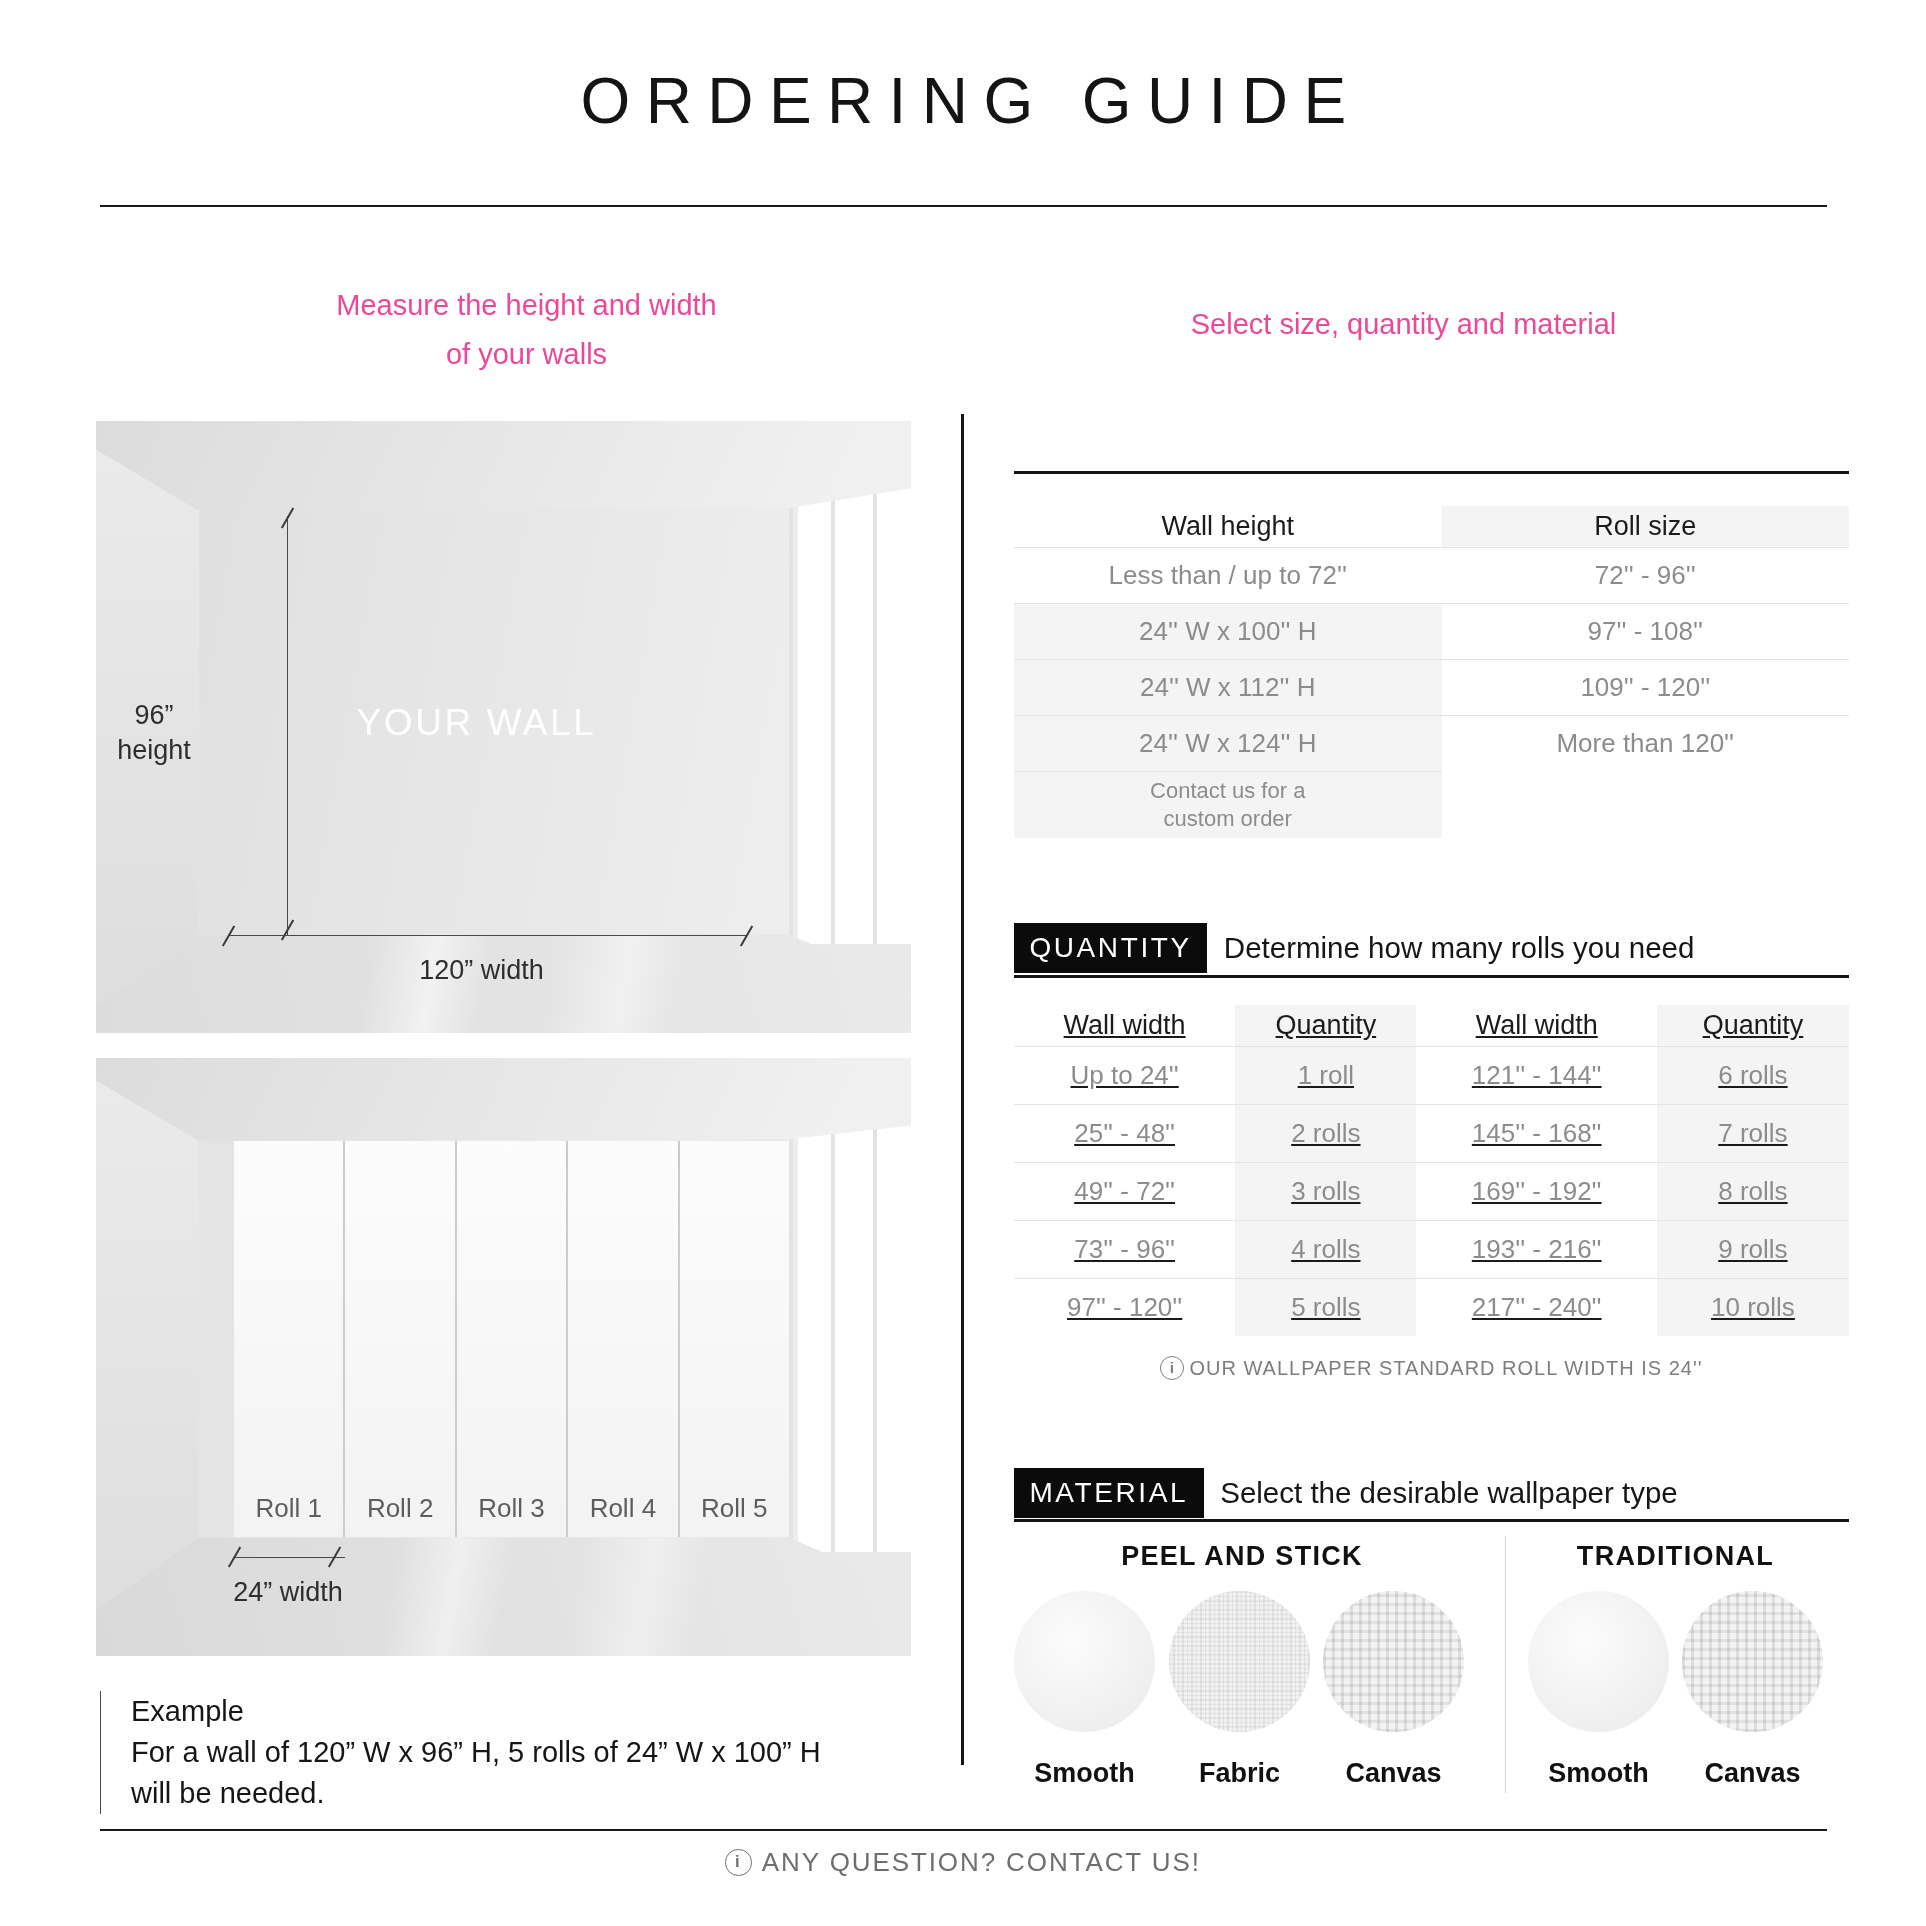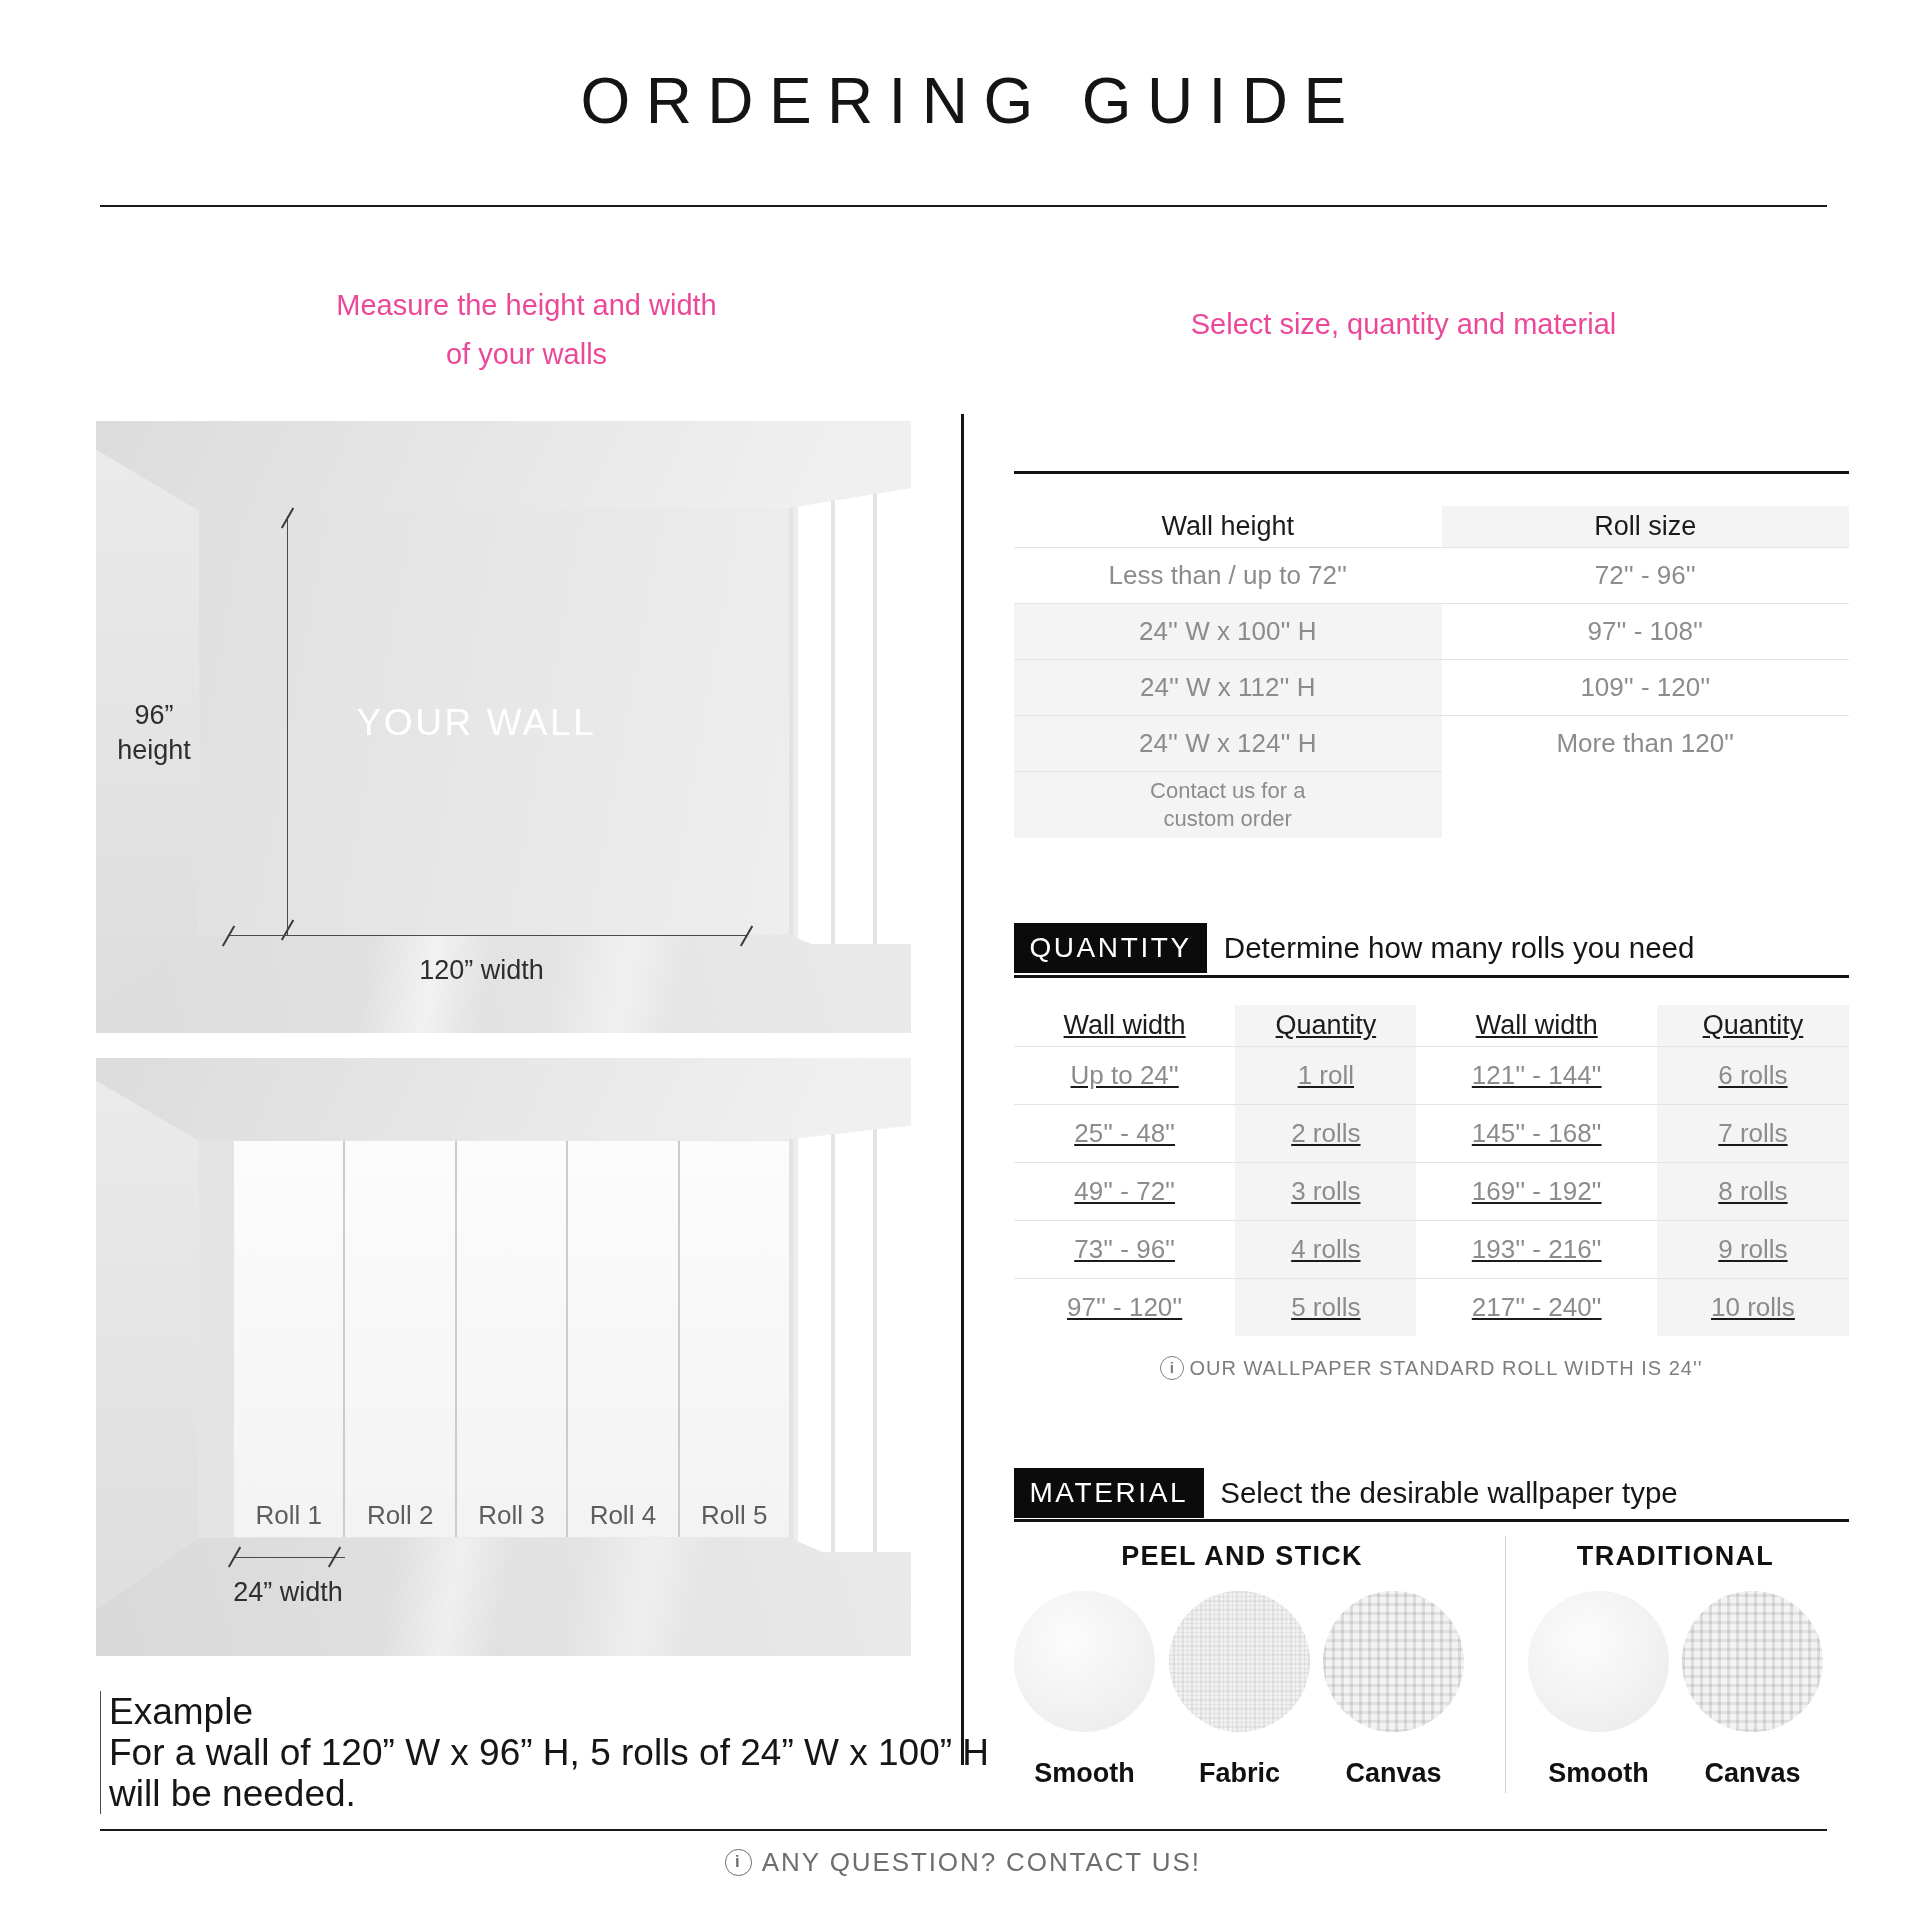--- a/index.html
+++ b/index.html
@@ -66,26 +66,26 @@
   .room2 .dim-line-h { left:138px; top:499px; width:111px; }
   .tick { position:absolute; width:23px; height:1.9px; background:#3a3a3a; transform:rotate(-60deg); }
 
   .dim-label { font-size:27px; color:#2e2e2e; text-align:center; line-height:35px; }
   .height-label { left:0; top:277px; width:116px; }
   .room1 .width-label { left:257px; top:532px; width:257px; }
   .room2 .width-label { left:83px; top:517px; width:218px; }
 
   .rolls { left:138px; top:83px; width:555px; height:396px; display:flex; gap:1.9px; background:#cccccc; }
   .roll-panel { flex:1; background:linear-gradient(180deg,#fcfcfc,#f3f3f3);
-                display:flex; align-items:flex-end; justify-content:center; padding-bottom:6px;
+                display:flex; align-items:flex-end; justify-content:center; padding-bottom:13px;
                 font-size:26px; color:#5d5d5d; }
 
   
   .example { position:absolute; left:100px; top:1691px; border-left:1.9px solid #4a4a4a;
-             padding-left:8px; font-size:37px; line-height:41px; color:#161616; }
+             padding-left:30px; font-size:29px; line-height:41px; color:#161616; }
 
   
   .sec-head { position:absolute; left:1014px; width:835px; display:flex; align-items:center; }
   .badge { background:#0b0b0b; color:#ffffff; font-size:28px; font-weight:500;
            letter-spacing:2.6px; padding:9px 15.4px; }
   .sec-title { font-size:29.5px; color:#161616; margin-left:16.7px; }
   .sec-rule { position:absolute; left:1014px; width:835px; height:2.6px; background:#141414; }
 
   
   .size-table { position:absolute; left:1014px; top:506px; width:835px;

